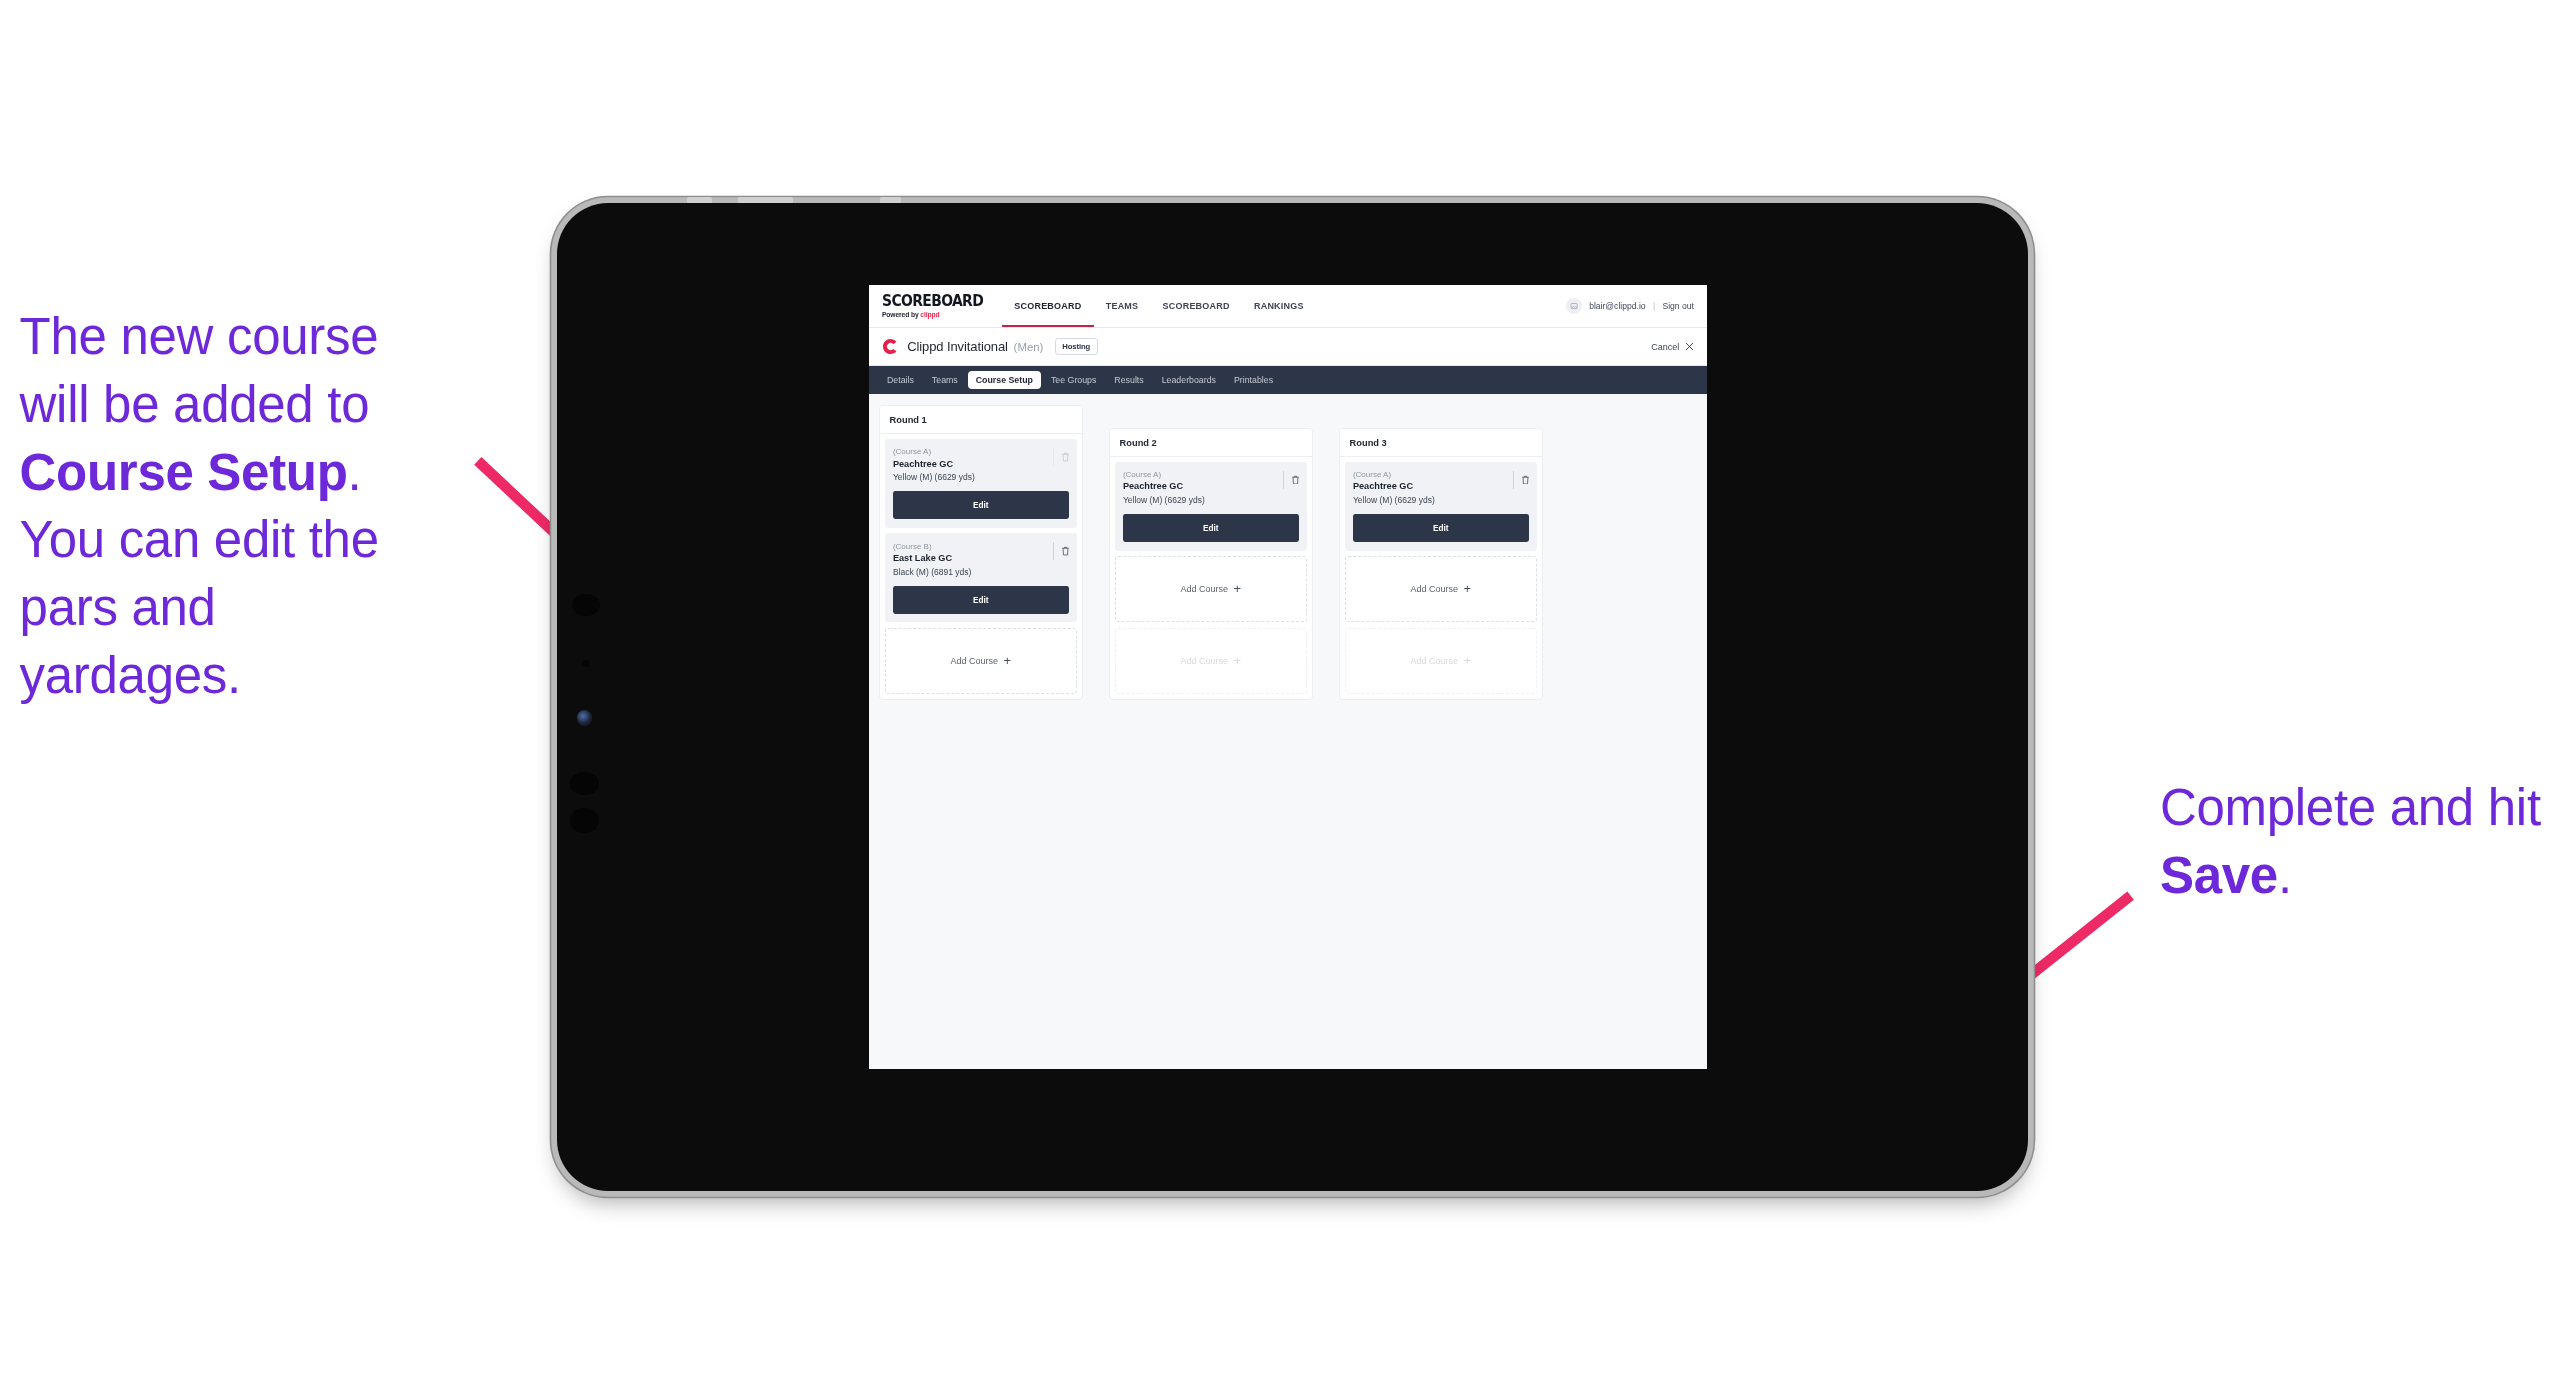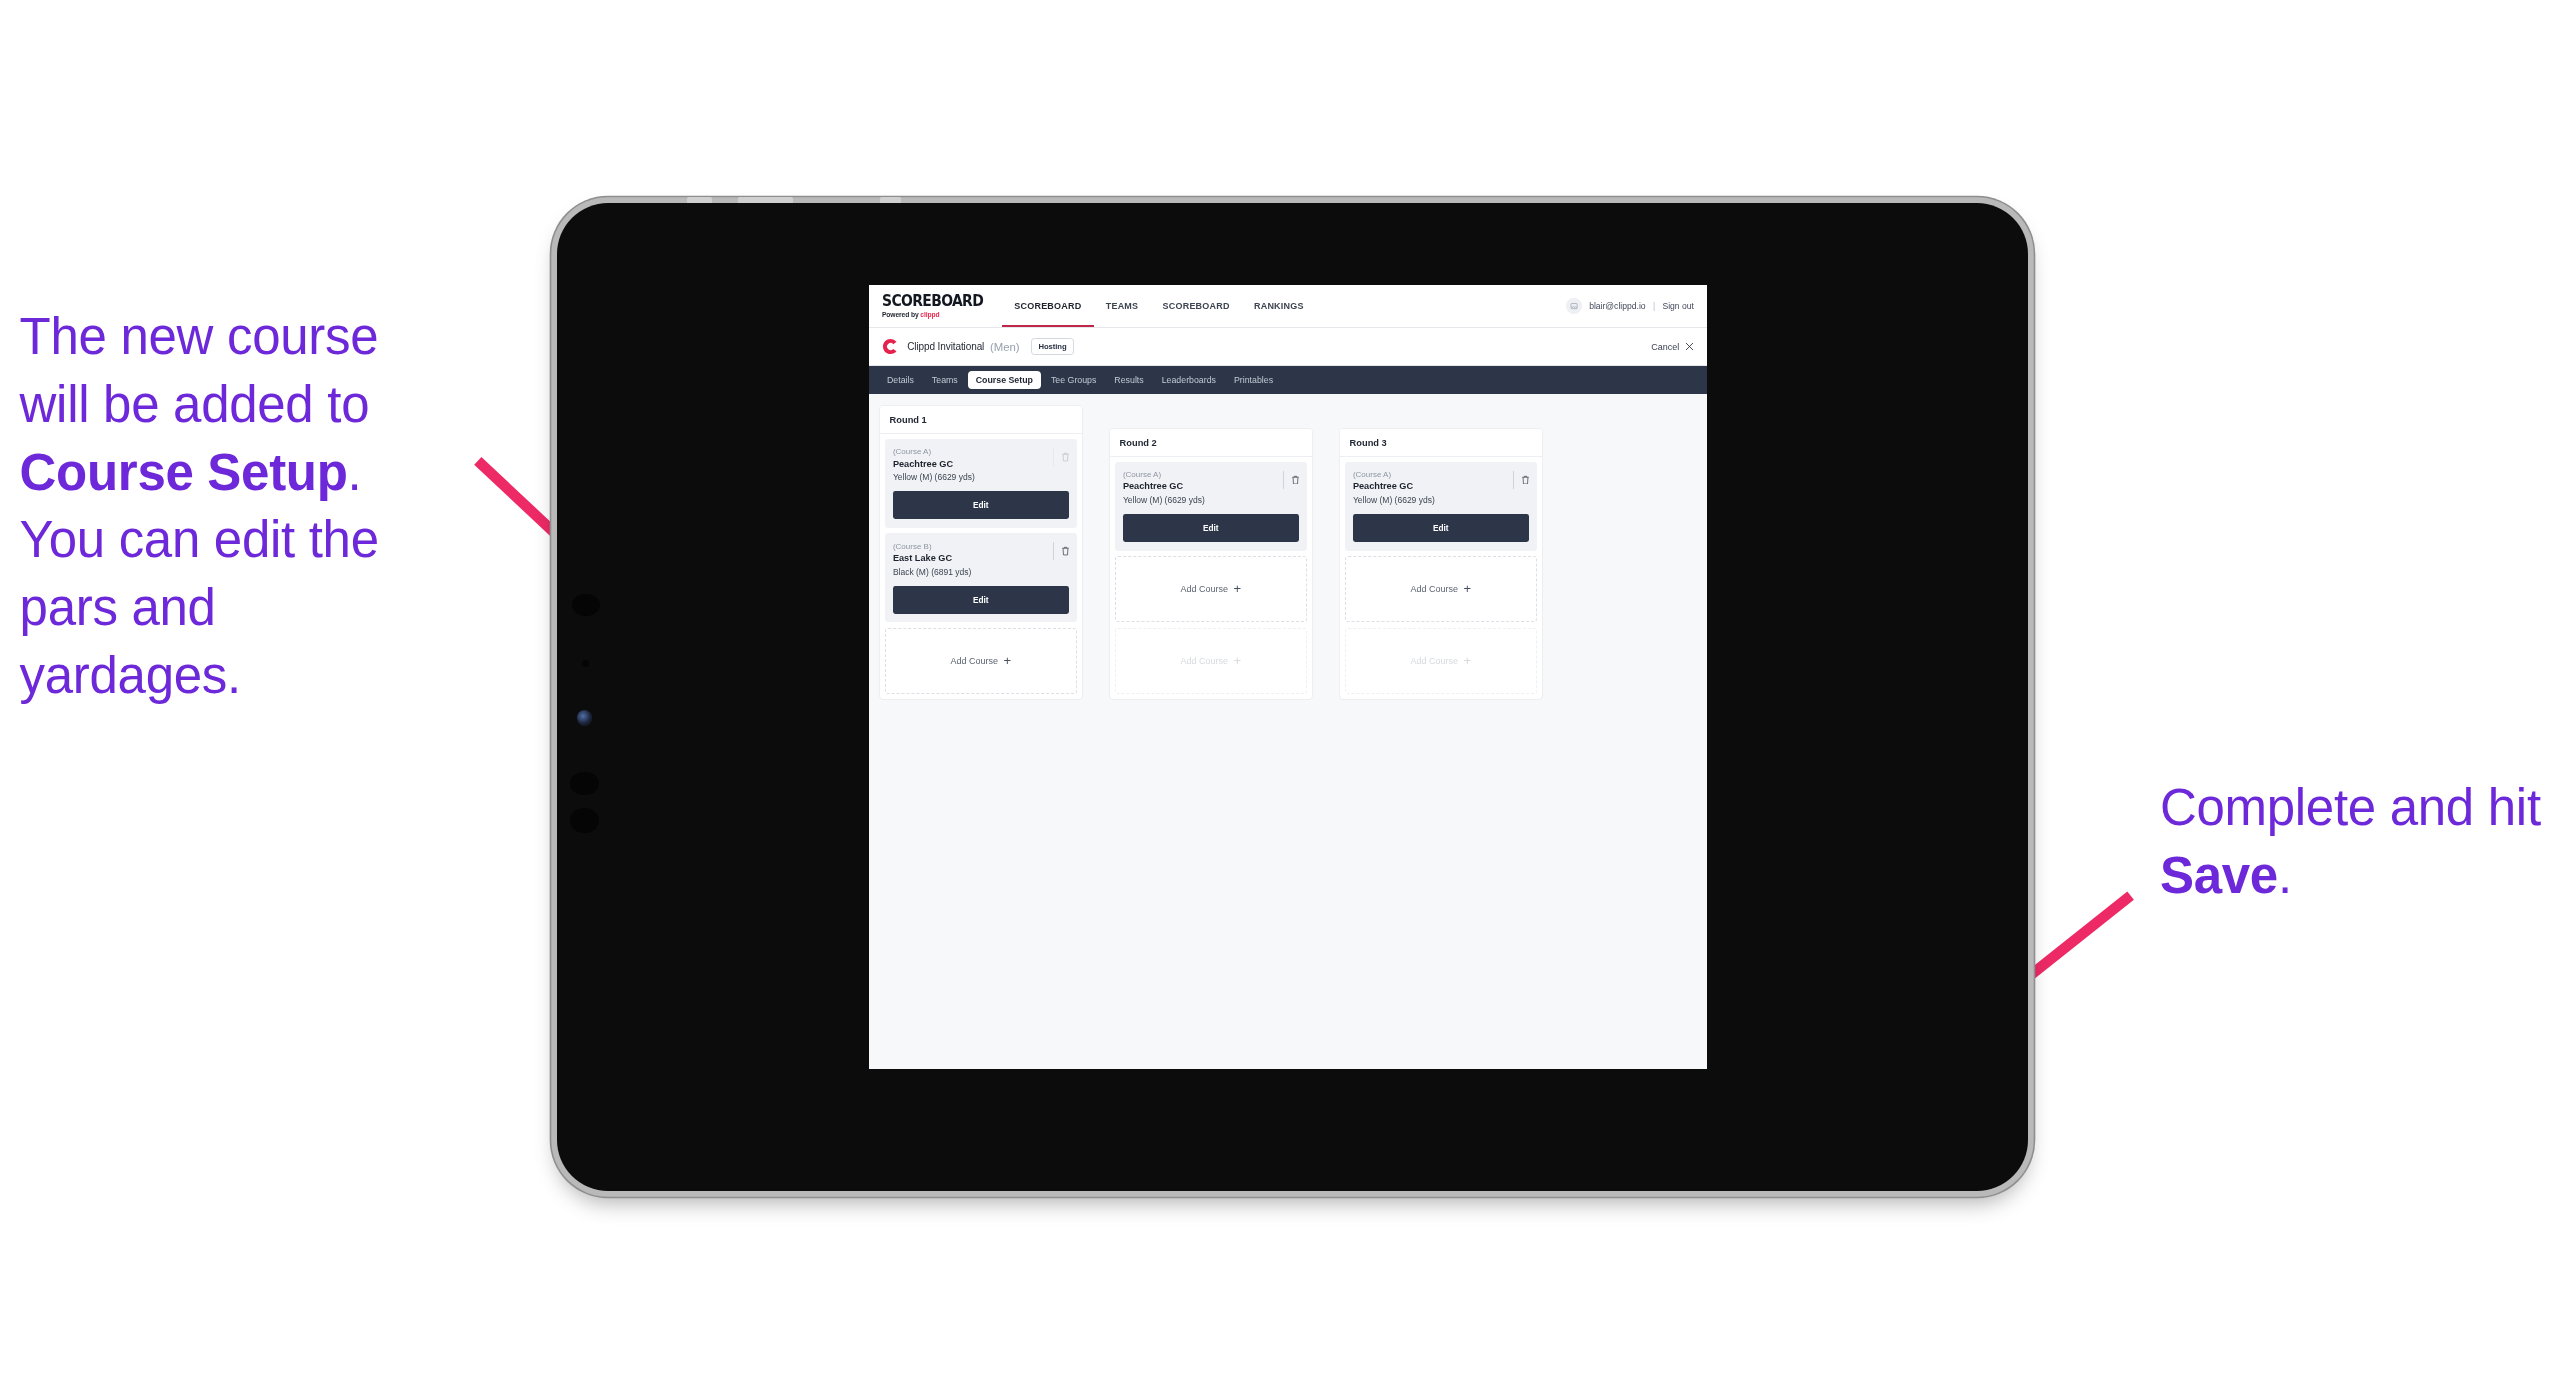--- a/index.html
+++ b/index.html
@@ -179,21 +179,21 @@
     align-items: center;
     padding: 0 13px;
     border-bottom: 0.8px solid #e6e8ec;
   }
   #tour-logo {
     width: 17px; height: 17px;
     margin-right: 8.2px;
     flex: 0 0 auto;
   }
   #tour-title {
-    font-size: 10px;
+    font-size: 13px;
     font-weight: 500;
     color: #1f2530;
     letter-spacing: -0.1px;
   }
   #tour-gender {
     font-size: 11.4px;
     color: #98a0ad;
     margin-left: 5.7px;
     font-weight: 400;
   }

